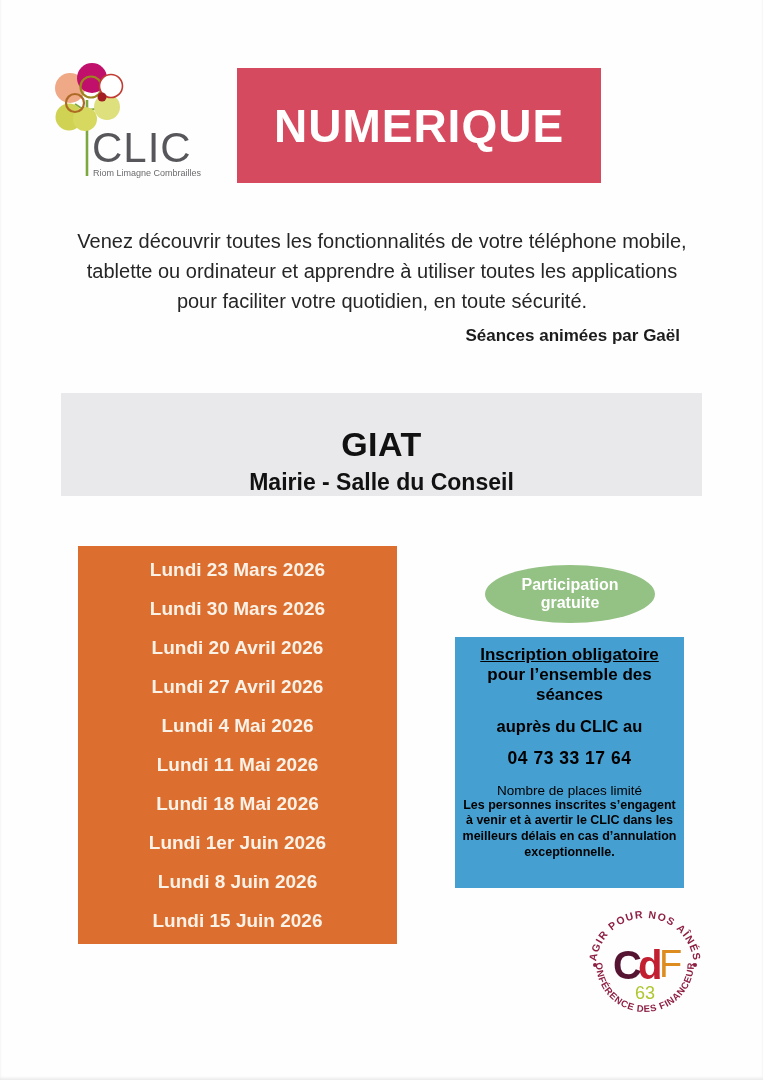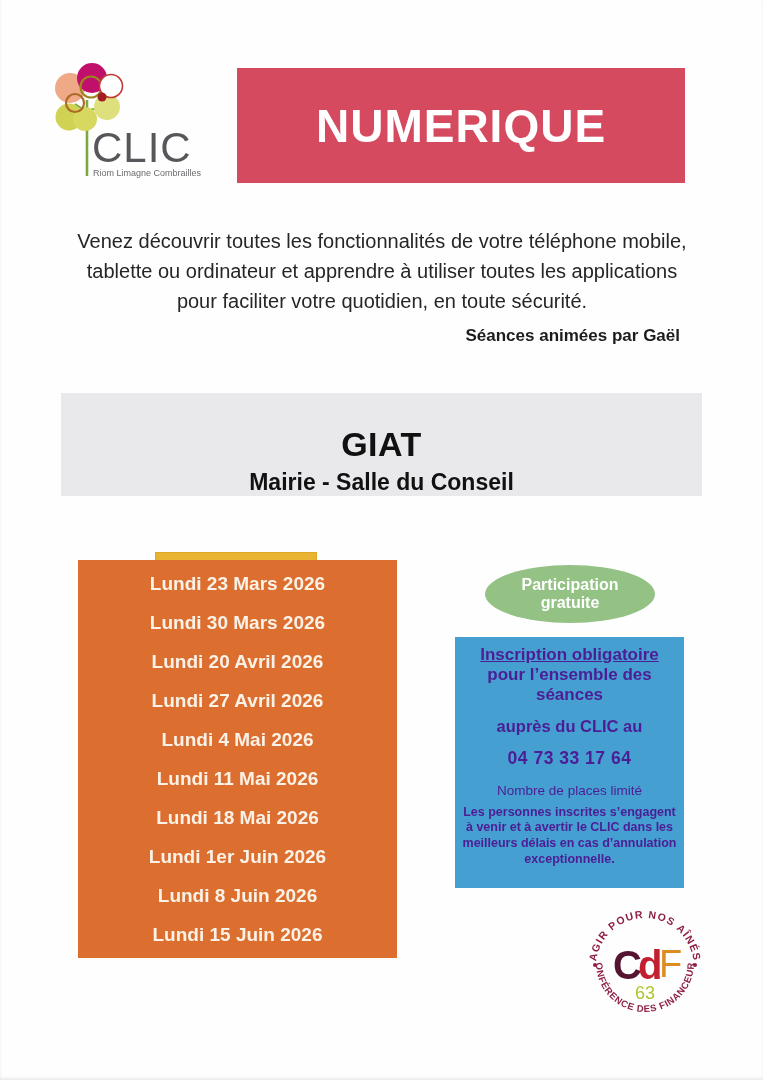--- a/index.html
+++ b/index.html
@@ -69,21 +69,21 @@
   
   .inscription-box {
     position: absolute; left: 455px; top: 637px; width: 229px; height: 251px;
     padding: 8px 7px; text-align: center; color: #1d3f66;
   }
   .insc-title { font-size: 17px; font-weight: bold; text-decoration: underline; }
   .insc-subtitle { font-size: 17px; font-weight: bold; line-height: 1.2; }
   .insc-contact { font-size: 16.5px; font-weight: bold; margin-top: 11px; }
   .insc-phone { font-size: 17.5px; font-weight: bold; margin-top: 12px; letter-spacing: 0.5px; }
   .insc-limit { font-size: 13.5px; font-weight: normal; margin-top: 14px; }
-  .insc-note { font-size: 12.5px; font-weight: bold; margin-top: 7px; line-height: 1.25; }
+  .insc-note { font-size: 12.5px; font-weight: bold; line-height: 1.25; }
   
   .cdf-seal { position: absolute; left: 583px; top: 903px; width: 124px; height: 124px; }
 </style>
 </head>
 <body>
 
 <div class="page">
 
   <svg class="clic-logo" viewBox="0 0 160 140">
     <g>
@@ -97,55 +97,55 @@
       <circle cx="44" cy="24" r="15" fill="#c0106c"></circle>
       <circle cx="43" cy="33" r="10.5" fill="none" stroke="#9c851e" stroke-width="2.2"></circle>
       <circle cx="63" cy="32" r="11.5" fill="#ffffff" stroke="#c23b31" stroke-width="1.6"></circle>
       <circle cx="27" cy="49" r="9" fill="none" stroke="#ad6a25" stroke-width="2.2"></circle>
       <circle cx="54" cy="43" r="4.5" fill="#a31e23"></circle>
     </g>
     <text x="44" y="108" font-size="42" fill="#57575b" letter-spacing="1">CLIC</text>
     <text x="45" y="122" font-size="9" fill="#6b6b6e">Riom Limagne Combrailles</text>
   </svg>
 
-  <div class="numerique-banner" style="position:absolute;left:237px;top:68px;width:448px;height:115px;display:flex;justify-content:center;background:#d54a5e">
+  <div class="numerique-banner" style="position:absolute;left:237px;top:68px;width:364px;height:115px;display:flex;justify-content:center;background:#d54a5e">
     <span>NUMERIQUE</span>
   </div>
 
   <p class="intro">Venez découvrir toutes les fonctionnalités de votre téléphone mobile, tablette ou ordinateur et apprendre à utiliser toutes les applications pour faciliter votre quotidien, en toute sécurité.</p>
   <div class="animator">Séances animées par Gaël</div>
 
   <div class="location-banner" style="position:absolute;left:61px;top:393px;width:641px;height:103px;display:flex;flex-direction:column;align-items:center;justify-content:flex-end;gap:5px;background:#e9e9ec">
     <div class="location-city">GIAT</div>
     <div class="location-venue">Mairie - Salle du Conseil</div>
   </div>
 
   <div class="time-badge" style="position:absolute;left:155px;top:552px;width:162px;height:32px;display:flex;align-items:center;justify-content:center;border:1px solid #dca928;background:#e9b431">
     <span>9h30-11h30</span>
   </div>
 
-  <div class="dates-box" style="position:absolute;left:78px;top:560px;width:319px;height:398px;display:flex;flex-direction:column;justify-content:space-around;padding:4px 0;background:#dc6e30">
+  <div class="dates-box" style="position:absolute;left:78px;top:546px;width:319px;height:398px;display:flex;flex-direction:column;justify-content:space-around;padding:4px 0;background:#dc6e30">
     <div class="date-row">Lundi 23 Mars 2026</div>
     <div class="date-row">Lundi 30 Mars 2026</div>
     <div class="date-row">Lundi 20 Avril 2026</div>
     <div class="date-row">Lundi 27 Avril 2026</div>
     <div class="date-row">Lundi 4 Mai 2026</div>
     <div class="date-row">Lundi 11 Mai 2026</div>
     <div class="date-row">Lundi 18 Mai 2026</div>
     <div class="date-row">Lundi 1er Juin 2026</div>
     <div class="date-row">Lundi 8 Juin 2026</div>
     <div class="date-row">Lundi 15 Juin 2026</div>
   </div>
 
   <div class="participation" style="position:absolute;left:485px;top:565px;width:170px;height:58px;border-radius:50%;display:flex;flex-direction:column;align-items:center;justify-content:center;line-height:1.15;background:#94c184">
     <span>Participation</span>
     <span>gratuite</span>
   </div>
 
-  <div class="inscription-box" style="position:absolute;left:455px;top:637px;width:229px;height:251px;padding:8px 7px;text-align:center;color:#4c1d95;background:#469fd1">
+  <div class="inscription-box" style="position:absolute;left:455px;top:637px;width:229px;height:251px;padding:8px 7px;text-align:center;color:#000000;background:#469fd1">
     <div class="insc-title">Inscription obligatoire</div>
     <div class="insc-subtitle">pour l’ensemble des séances</div>
     <div class="insc-contact">auprès du CLIC au</div>
     <div class="insc-phone">04 73 33 17 64</div>
     <div class="insc-limit">Nombre de places limité</div>
     <div class="insc-note">Les personnes inscrites s’engagent à venir et à avertir le CLIC dans les meilleurs délais en cas d’annulation exceptionnelle.</div>
   </div>
 
   <svg class="cdf-seal" viewBox="0 0 124 124">
     <defs>

